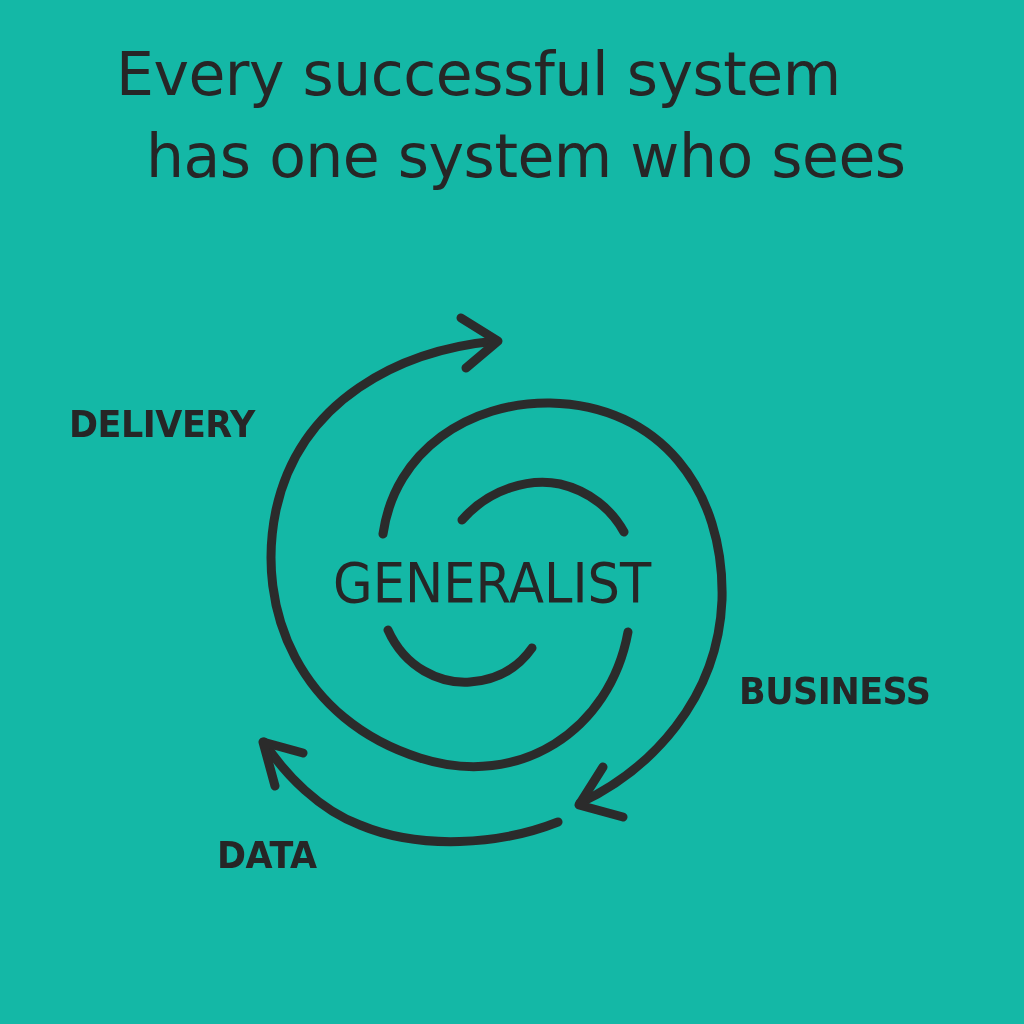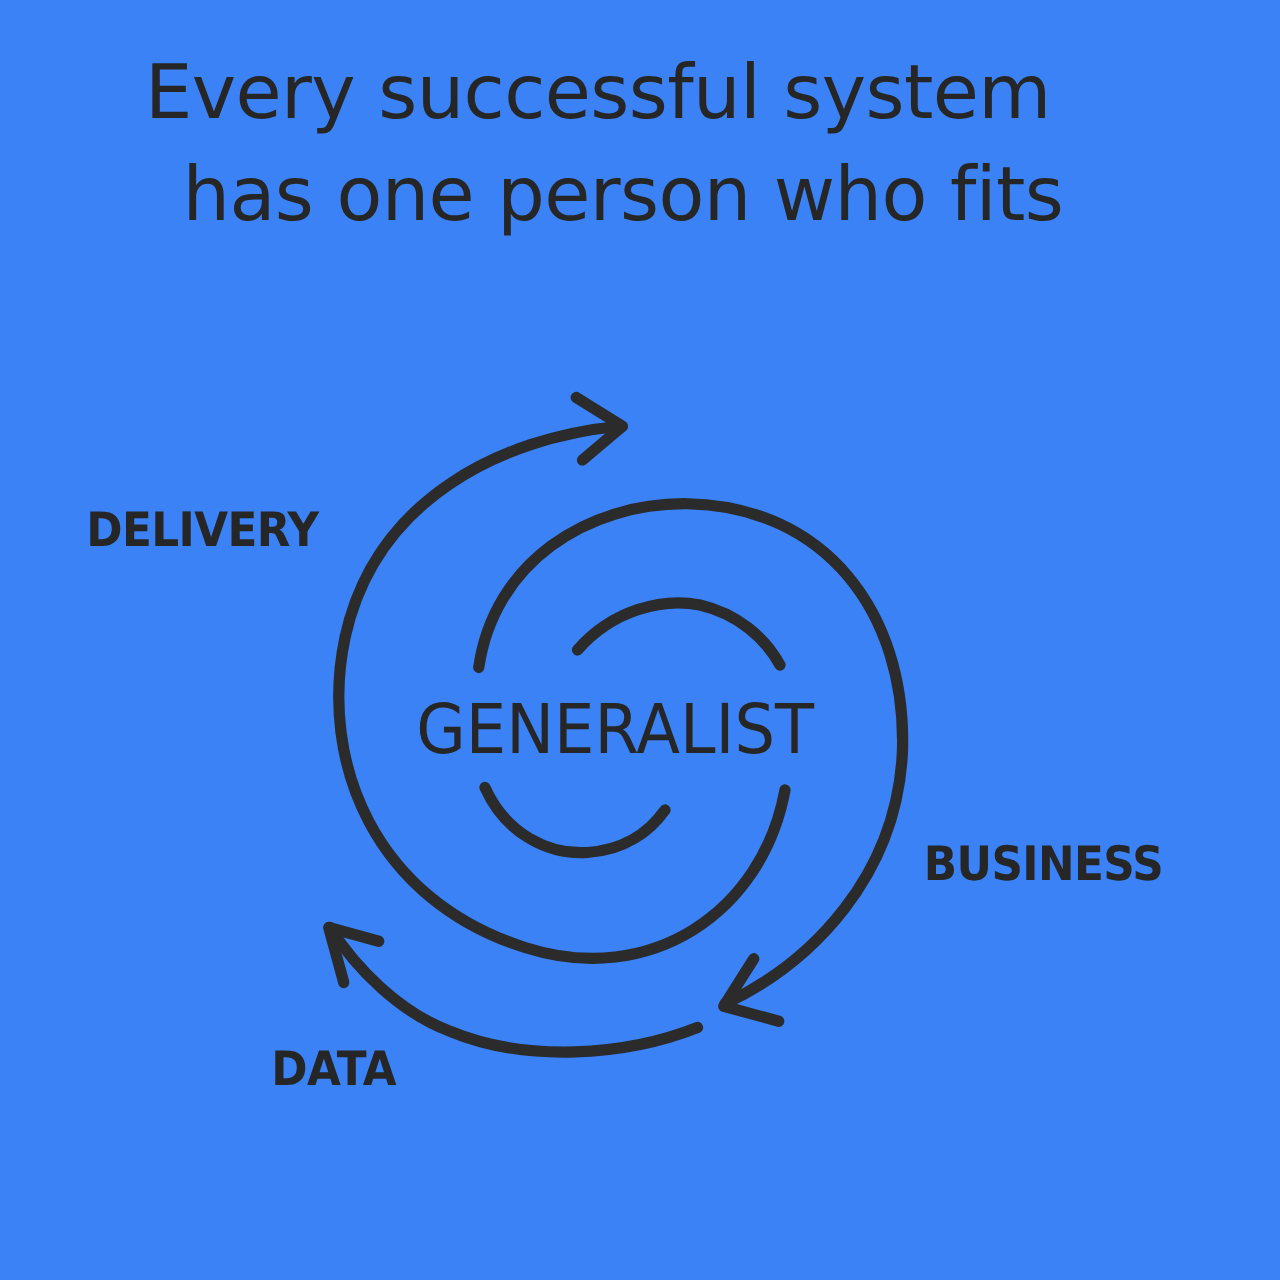--- a/index.html
+++ b/index.html
@@ -7,21 +7,21 @@
       padding: 0;
       width: 1024px;
       height: 1024px;
       background: #f9f9f6;
       overflow: hidden;
     }
     .canvas {
       position: relative;
       width: 1024px;
       height: 1024px;
-      background: #3b82f6;
+      background: #14b8a6;
     }
     .headline-line {
       position: absolute;
       margin: 0;
       font-family: "DejaVu Sans", "Liberation Sans", sans-serif;
       font-weight: normal;
       font-size: 60px;
       line-height: 1;
       color: #262626;
       white-space: nowrap;
@@ -59,21 +59,21 @@
       stroke-linecap: round;
       stroke-linejoin: round;
     }
   </style>
 </head>
 <body>
 
 <div class="canvas">
 
   <h1 class="headline-line line-1">Every successful system</h1>
-  <h1 class="headline-line line-2">has one person who fits</h1>
+  <h1 class="headline-line line-2">has one system who sees</h1>
 
   <svg class="diagram" viewBox="0 0 1024 1024" xmlns="http://www.w3.org/2000/svg">
 
     <path d="M 496 341
              C 400 350, 300 400, 276 510
              C 255 610, 300 720, 420 758
              C 520 790, 610 730, 628 632"></path>
 
     <path d="M 461 318 L 498 341 L 466 368"></path>
 

